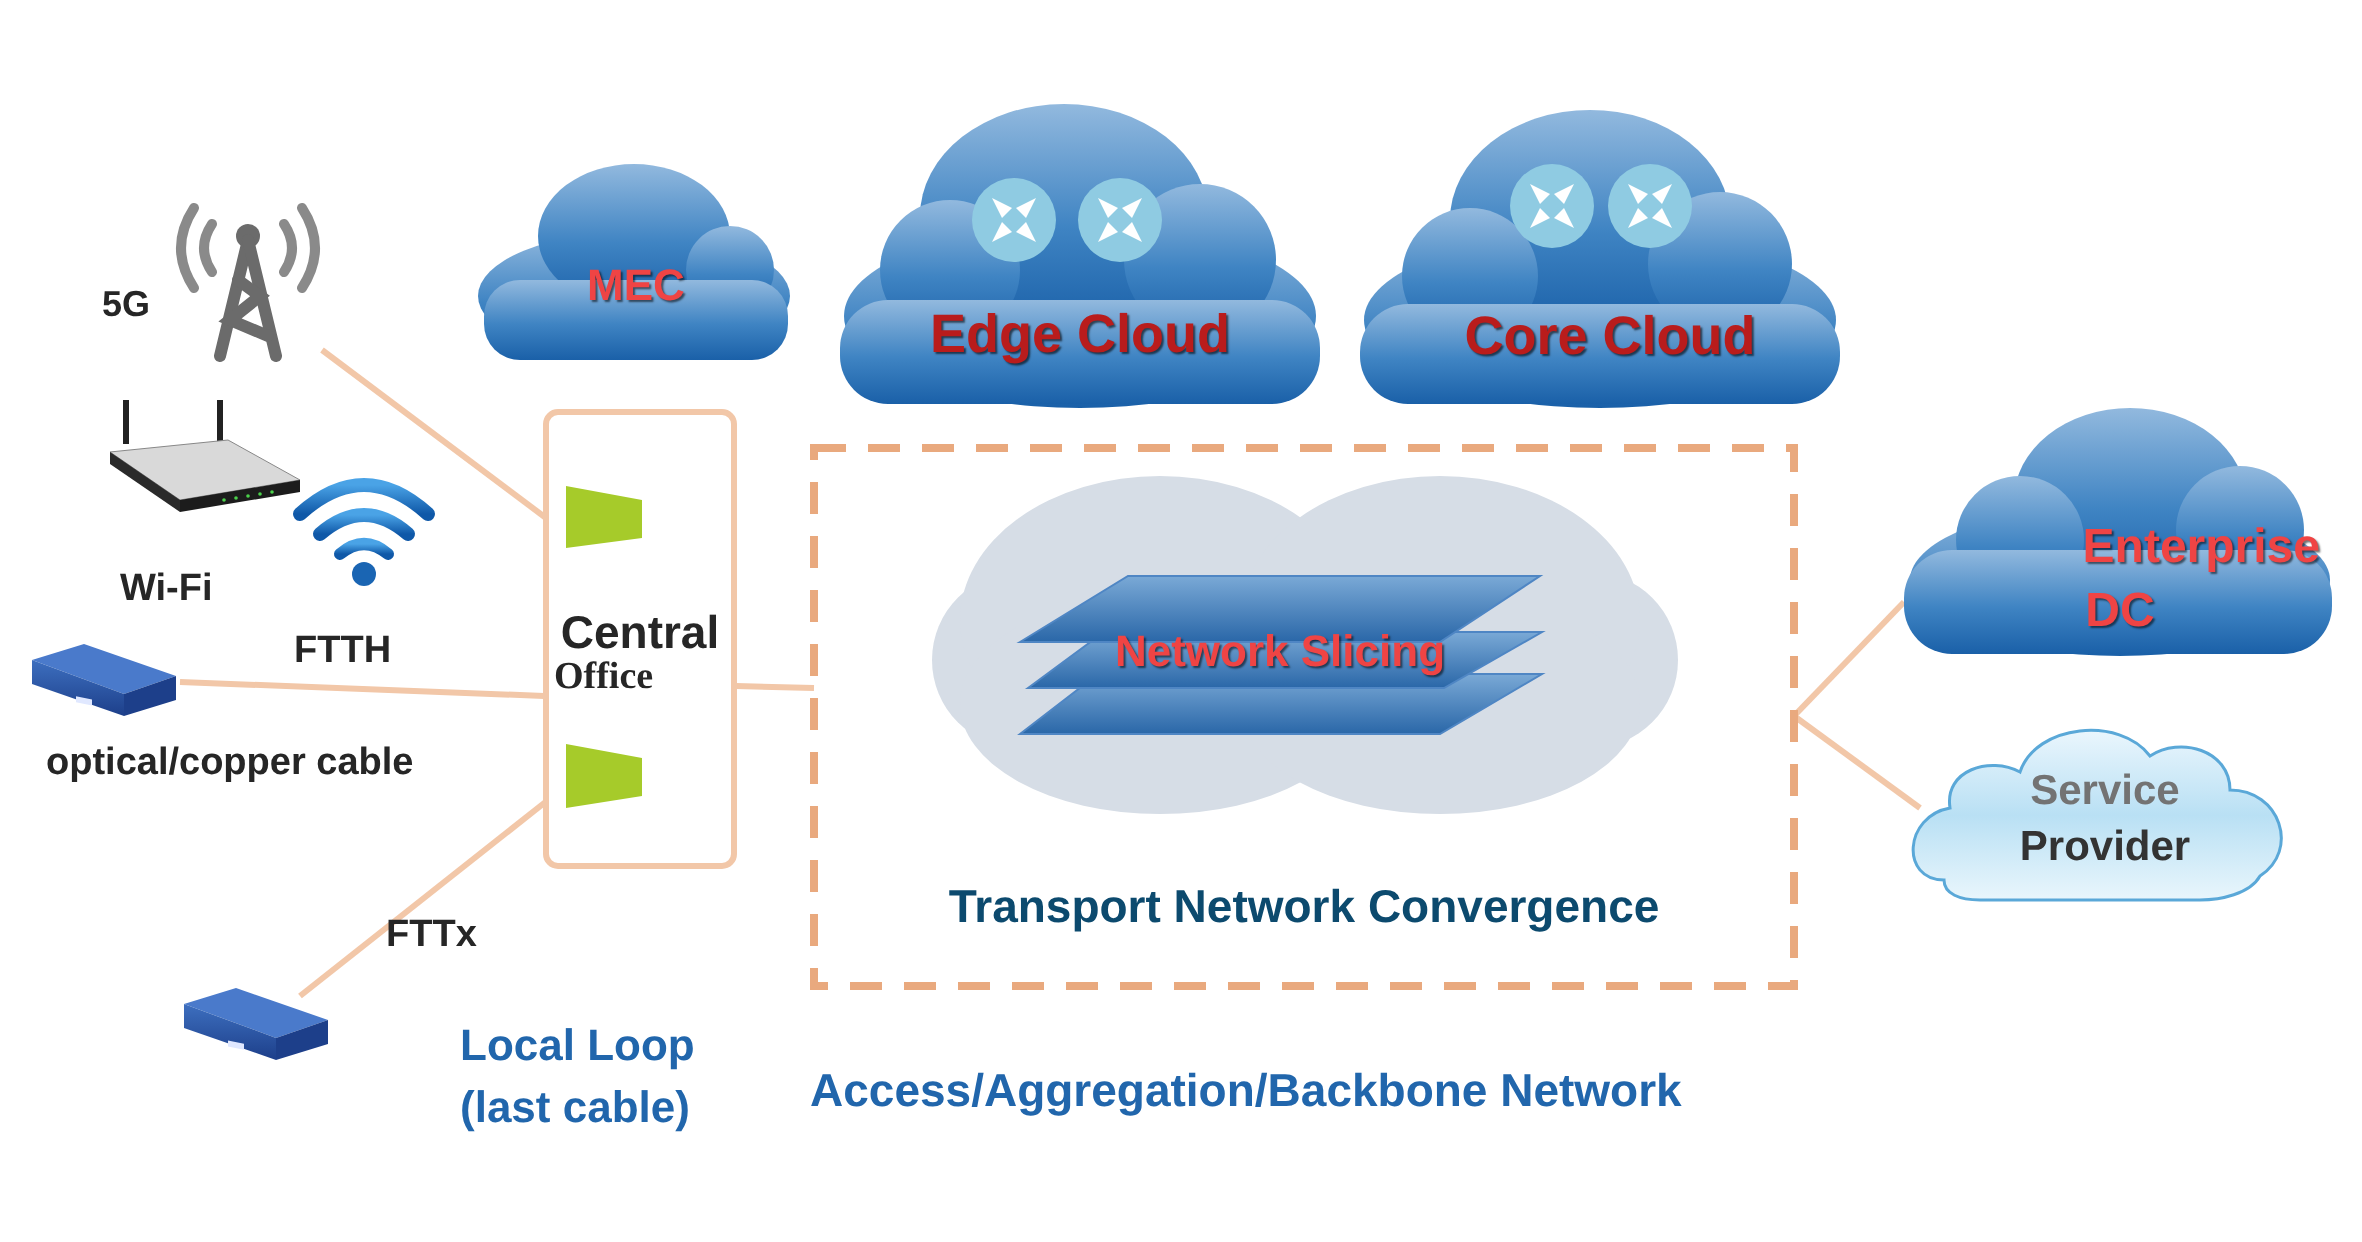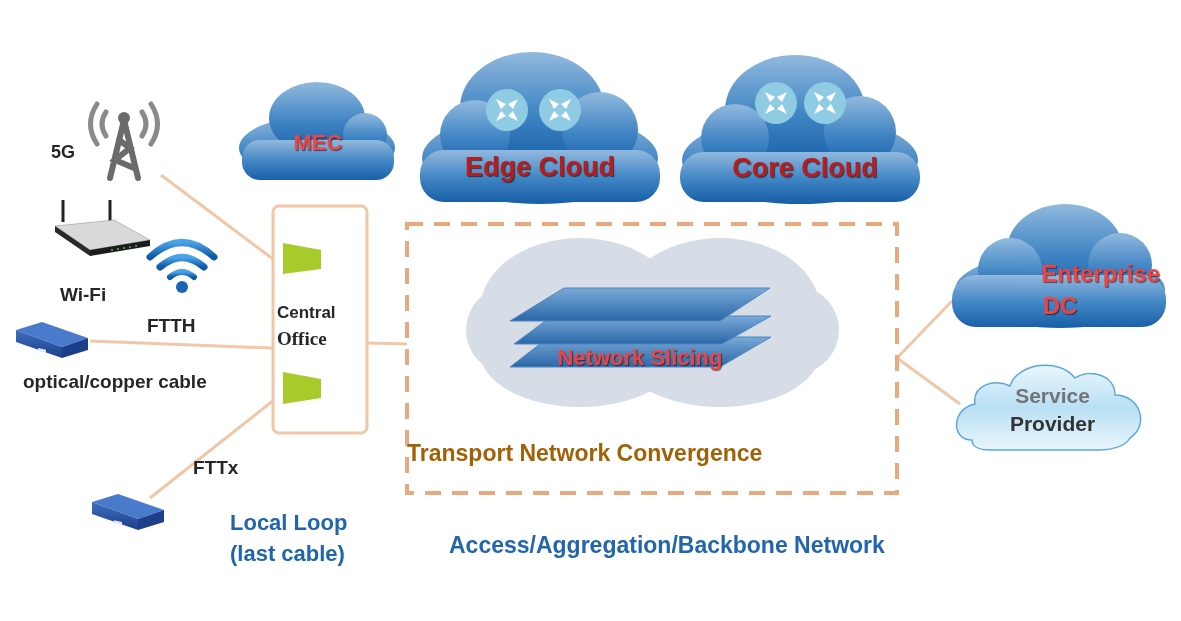--- a/index.html
+++ b/index.html
@@ -184,29 +184,29 @@
     <path d="M972 440 C950 440 952 408 975 404 C972 385 995 378 1010 386 C1018 362 1060 358 1075 378 C1090 368 1115 375 1115 395 C1140 395 1150 425 1130 438 C1125 447 1110 450 1100 450 L990 450 C980 450 972 447 972 440 Z"></path>
   </g>
 </svg>
 
 <div class="lbl" style="left:51px;top:142px;font-size:18px;text-align:right;">5G</div>
 <div class="lbl" style="left:36px;top:284px;font-size:19px;margin-left:24px;">Wi-Fi</div>
 <div class="lbl" style="left:147px;top:315px;font-size:19px;">FTTH</div>
 <div class="lbl" style="left:23px;top:371px;font-size:19px;">optical/copper cable</div>
 <div class="lbl" style="left:193px;top:457px;font-size:19px;">FTTx</div>
 
-<div class="lbl" style="left:277px;top:303px;width:86px;text-align:left;font-size:17px;">Central</div>
+<div class="lbl" style="left:277px;top:303px;width:86px;text-align:center;font-size:23px;">Central</div>
 <div class="lbl" style="left:277px;top:328px;width:86px;text-align:left;font-size:19px;font-family:Liberation Serif, serif;">Office</div>
 
 <div class="cloud-txt white-txt" style="left:258px;top:130px;width:120px;font-size:22px;">MEC</div>
 <div class="cloud-txt yellow-txt" style="left:430px;top:152px;width:220px;font-size:27px;">Edge Cloud</div>
 <div class="cloud-txt yellow-txt" style="left:695px;top:153px;width:220px;font-size:27px;">Core Cloud</div>
 <div class="cloud-txt white-txt" style="left:960px;top:260px;width:200px;font-size:24px;text-align:right;">Enterprise</div>
 <div class="cloud-txt white-txt" style="left:960px;top:292px;width:200px;font-size:24px;">DC</div>
 <div class="cloud-txt" style="left:960px;top:384px;width:185px;font-size:21px;color:#737373;">Service</div>
 <div class="cloud-txt" style="left:960px;top:412px;width:185px;font-size:21px;color:#333333;">Provider</div>
 
-<div class="cloud-txt white-txt" style="left:520px;top:313px;width:240px;font-size:22px;margin-top:32px;">Network Slicing</div>
-<div class="lbl" style="left:407px;top:440px;width:490px;text-align:left;font-size:23px;color:#a16207;">Transport Network Convergence</div>
+<div class="cloud-txt white-txt" style="left:520px;top:313px;width:240px;font-size:22px;">Network Slicing</div>
+<div class="lbl" style="left:407px;top:440px;width:490px;text-align:center;font-size:23px;color:#0c4a6e;">Transport Network Convergence</div>
 
 <div class="blue-lbl" style="left:230px;top:510px;width:170px;font-size:22px;">Local Loop</div>
 <div class="blue-lbl" style="left:230px;top:541px;width:170px;font-size:22px;">(last cable)</div>
-<div class="blue-lbl" style="left:405px;top:532px;font-size:23px;text-align:left;margin-left:44px;">Access/Aggregation/Backbone Network</div>
+<div class="blue-lbl" style="left:405px;top:532px;font-size:23px;text-align:left;">Access/Aggregation/Backbone Network</div>
 
 </body></html>

